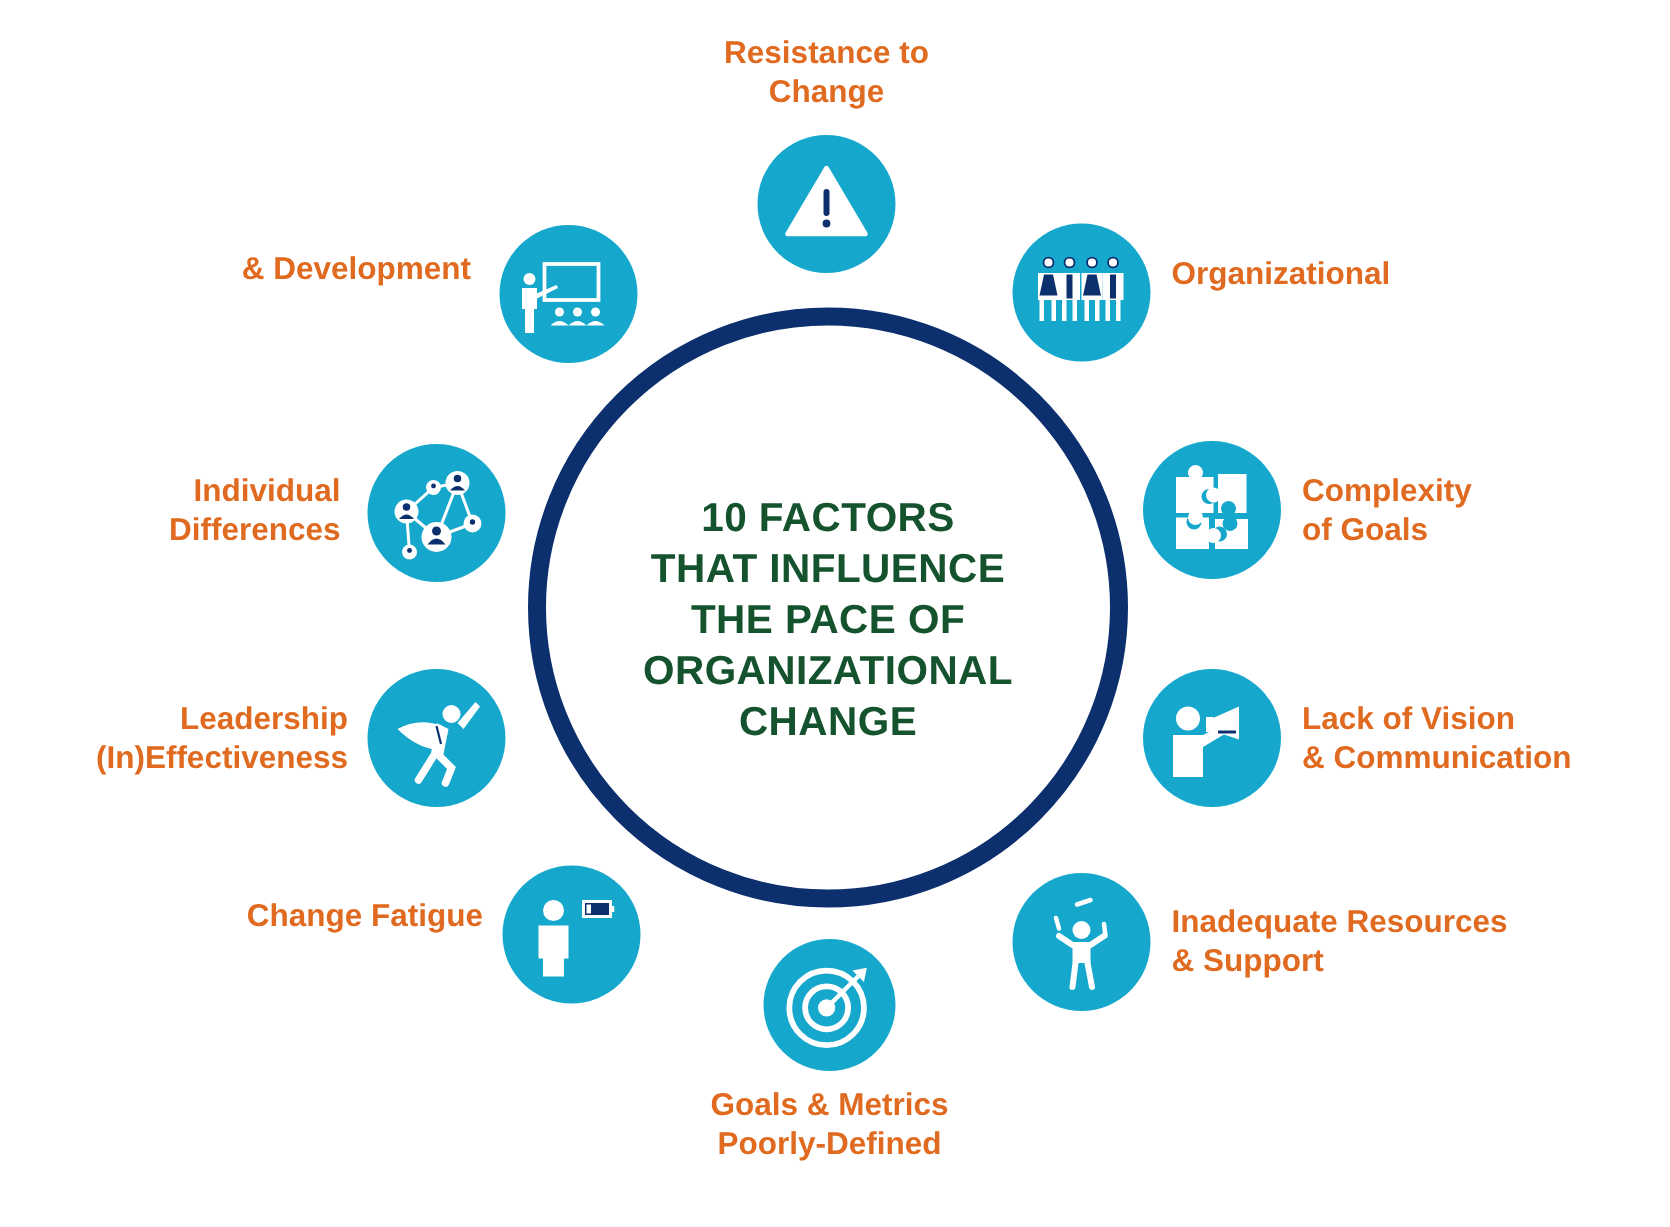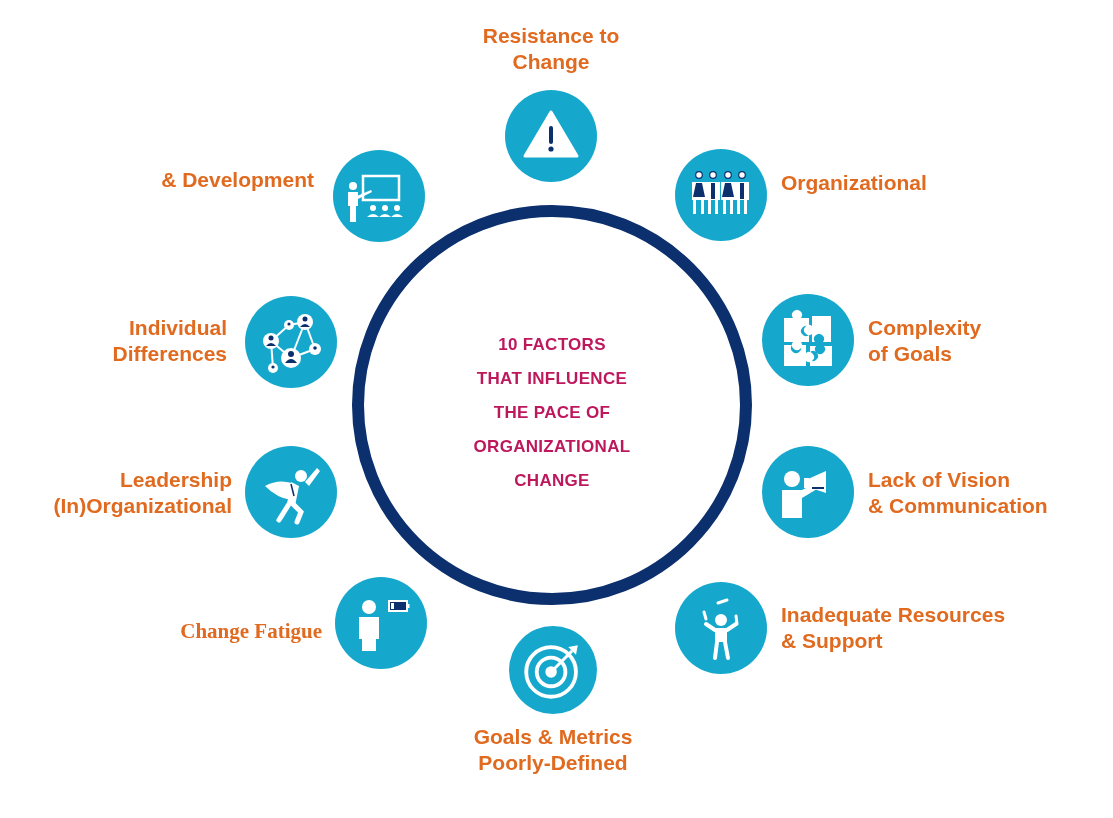--- a/index.html
+++ b/index.html
@@ -1,21 +1,21 @@
 <!DOCTYPE html>
 <html><head>
 <meta charset="utf-8">
 <style>
   html, body { margin:0; padding:0; background:#ffffff; }
   body { width:1113px; height:818px; position:relative; overflow:hidden;
          font-family:"Liberation Sans", "DejaVu Sans", sans-serif; }
   .ring { position:absolute; left:352px; top:205px; width:376px; height:376px;
           border:12px solid #0C2F6E; border-radius:50%; background:#fff; }
   .title { position:absolute; left:352px; top:328px; width:400px; text-align:center;
-           color:#be185d; font-weight:bold; font-size:17px; line-height:34px;
+           color:#14532d; font-weight:bold; font-size:27px; line-height:34px;
            letter-spacing:0.3px; }
   .title div { white-space:nowrap; }
   .node { position:absolute; width:92px; height:92px; border-radius:50%;
           background:#16A8CC; }
   .node svg { position:absolute; left:0; top:0; width:92px; height:92px; }
   .label { position:absolute; color:#E06A1F; font-weight:bold; font-size:21px;
            line-height:26px; white-space:nowrap; }
   .label.r { text-align:right; }
   .label.c { text-align:center; }
 </style>
@@ -148,42 +148,42 @@
   <svg viewBox="0 0 92 92">
     <g fill="#fff">
       <circle cx="34" cy="30" r="7"></circle>
       <path d="M24 40 h20 v22 h-3 v12 h-14 v-12 h-3z"></path>
     </g>
     <rect x="54" y="24" width="18" height="10" fill="#0C2F6E" stroke="#fff" stroke-width="2"></rect>
     <rect x="72" y="27" width="2.5" height="4" fill="#fff"></rect>
     <rect x="56" y="26" width="3" height="6" fill="#fff"></rect>
   </svg>
 </div>
-<div class="label r" style="left:120px; top:618px; width:202px;font-family:Liberation Serif, serif;">
+<div class="label r" style="left:120px; top:598px; width:202px;">
   <div>Change Fatigue</div>
 </div>
 
 <div class="node" style="left:245px; top:446px;">
   <svg viewBox="0 0 92 92">
     <g fill="#fff">
       <circle cx="56" cy="30" r="6"></circle>
       <path d="M60 36 l12 -14 l3 3 l-11 15z"></path>
       <path d="M20 40 q14 -8 30 -2 l-4 16 q-14 -2 -26 -14z"></path>
       <path d="M46 36 l8 4 l-4 20 l-8 -2z"></path>
     </g>
     <g stroke="#fff" stroke-width="5" stroke-linecap="round" fill="none">
       <path d="M44 58 l-10 16"></path>
       <path d="M48 58 l8 8 l-4 10"></path>
     </g>
     <path d="M46 38 l3 12" stroke="#0C2F6E" stroke-width="1.5"></path>
   </svg>
 </div>
 <div class="label r" style="left:30px; top:467px; width:202px;">
   <div>Leadership</div>
-  <div>(In)Organizational</div>
+  <div>(In)Effectiveness</div>
 </div>
 
 <div class="node" style="left:245px; top:296px;">
   <svg viewBox="0 0 92 92">
     <g stroke="#fff" stroke-width="2">
       <line x1="26" y1="45" x2="44" y2="29"></line>
       <line x1="44" y1="29" x2="60" y2="26"></line>
       <line x1="60" y1="26" x2="70" y2="53"></line>
       <line x1="26" y1="45" x2="46" y2="62"></line>
       <line x1="46" y1="62" x2="70" y2="53"></line>

